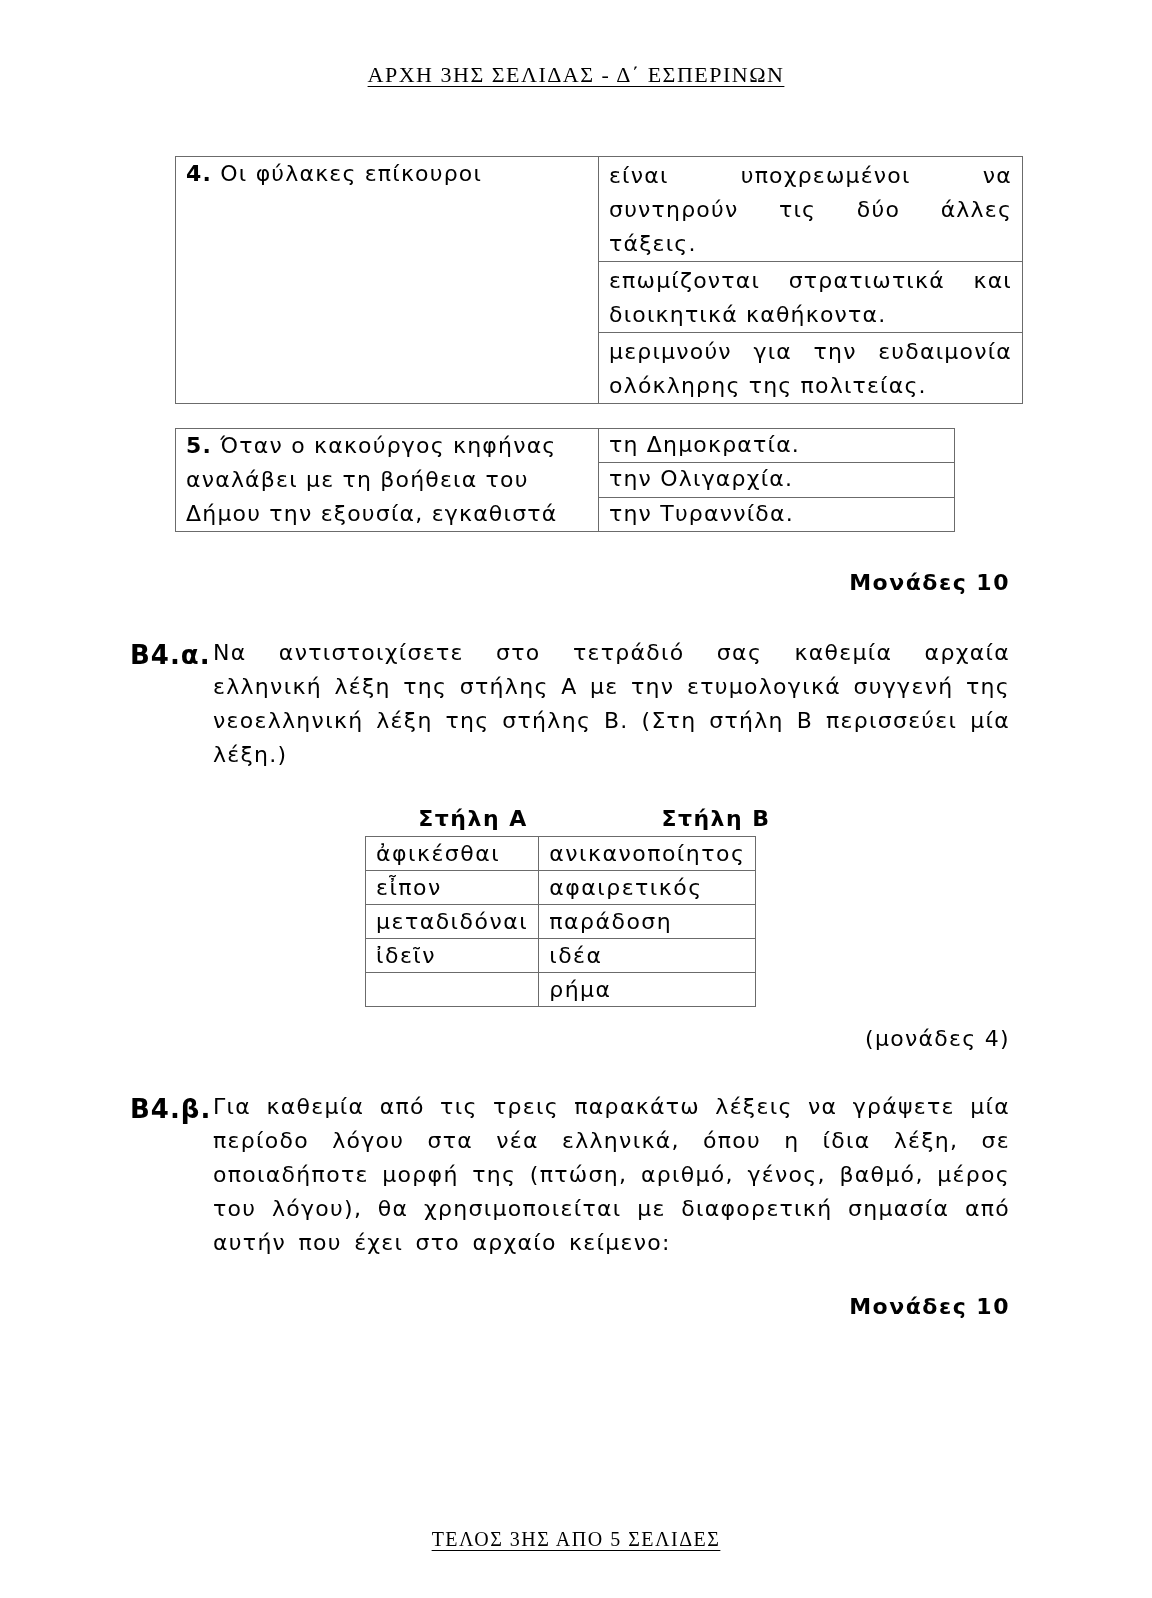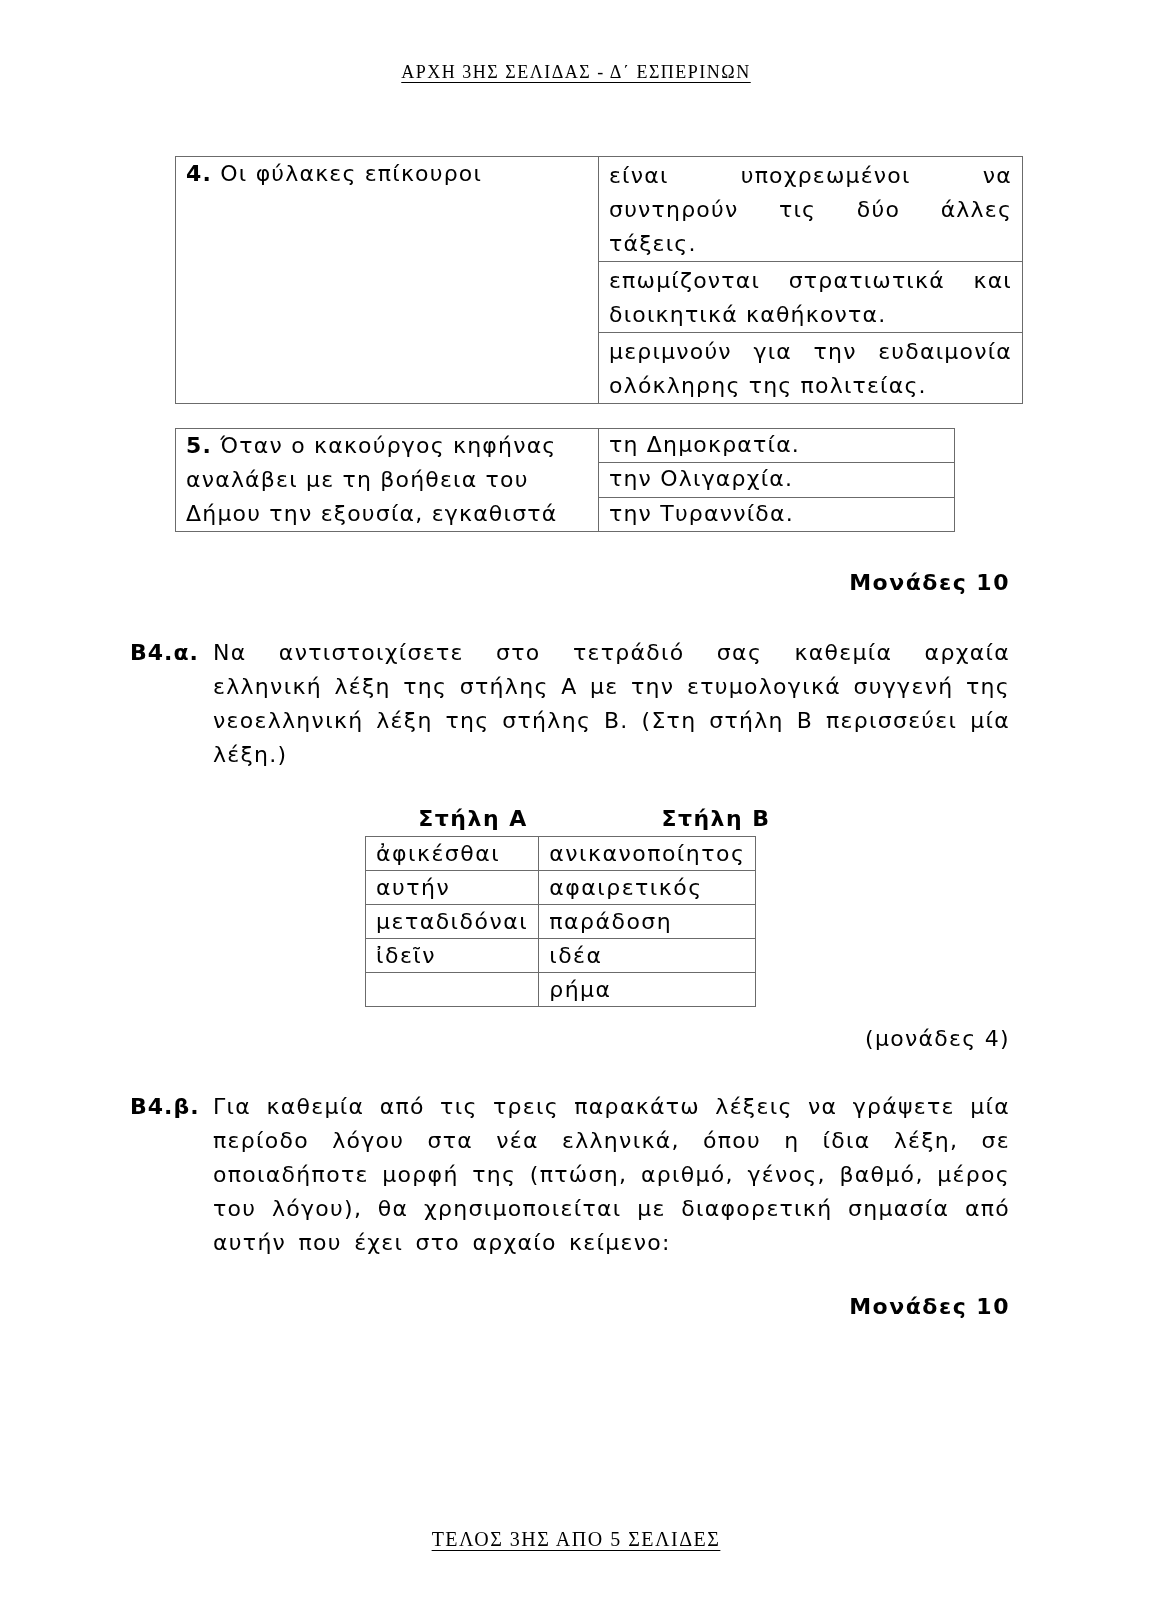--- a/index.html
+++ b/index.html
@@ -1,42 +1,42 @@
 <!DOCTYPE html>
 <html><head>
 <meta charset="utf-8">
 <style>
   html, body { margin: 0; padding: 0; background: #ffffff; }
   body { width: 1152px; height: 1598px; position: relative; color: #000; overflow: hidden; }
   .serif { font-family: "Liberation Serif", "DejaVu Serif", serif; }
   .sans { font-family: "DejaVu Sans", "Liberation Sans", sans-serif; }
   .abs { position: absolute; }
 
-  .page-header { left: 0; width: 1152px; top: 62px; text-align: center; font-size: 18px; letter-spacing: 1.5px; }
+  .page-header { left: 0; width: 1152px; top: 62px; text-align: center; font-size: 22px; letter-spacing: 1.5px; }
   .page-header span { text-decoration: underline; text-underline-offset: 4px; text-decoration-thickness: 1px; }
   .page-footer { left: 0; width: 1152px; top: 1528px; text-align: center; font-size: 20px; letter-spacing: 1.5px; }
   .page-footer span { text-decoration: underline; text-underline-offset: 4px; text-decoration-thickness: 1px; }
 
   table.qt { border-collapse: collapse; font-size: 22px; letter-spacing: 1.2px; }
   table.qt td { border: 1.5px solid #6b6b6b; vertical-align: top; padding: 0 10px; line-height: 34px; }
   .justify { text-align: justify; text-align-last: left; }
   .justify-wide { text-align: justify; text-align-last: left; word-spacing: 4px; }
 
   #table4 { left: 175px; top: 156px; width: 848px; }
   #table4 td.left { width: 402px; }
   #table4 td.right { padding-top: 2px; padding-bottom: 0; }
 
   #table5 { left: 175px; top: 428px; width: 780px; }
   #table5 td.left { width: 402px; border-bottom: 1.5px solid #6b6b6b; }
   #table5 td.right { line-height: 32px; }
 
   .b { font-weight: bold; }
 
   .monades10 { right: 142px; font-size: 22px; font-weight: bold; letter-spacing: 1.5px; }
-  .q-label { left: 130px; font-size: 22px; font-weight: bold; letter-spacing: 1px; }
+  .q-label { left: 130px; font-size: 26px; font-weight: bold; letter-spacing: 1px; }
   .q-body { left: 213px; width: 797px; font-size: 22px; letter-spacing: 1.3px; line-height: 34px; }
 
   .col-headers { left: 365px; top: 806px; width: 486px; font-size: 22px; font-weight: bold; letter-spacing: 1.5px; }
   .col-headers div { position: absolute; top: 0; text-align: center; }
   #matchTable { left: 365px; top: 836px; width: 388px; font-size: 22px; letter-spacing: 1.5px; border-collapse: collapse; }
   #matchTable td { border: 1.5px solid #6b6b6b; padding: 0 10px; height: 33px; line-height: 33px; vertical-align: middle; }
   #matchTable td.a { width: 213px; }
 
   .points-small { font-size: 22px; letter-spacing: 1.3px; }
 </style>
@@ -89,21 +89,21 @@
   <div style="left:216px; width:270px;">Στήλη Β</div>
 </div>
 
 <table id="matchTable" class="abs">
   <tbody>
       <tr>
     <td class="a">ἀφικέσθαι</td>
     <td>ανικανοποίητος</td>
   </tr>
   <tr>
-    <td class="a">αυτήν</td>
+    <td class="a">εἶπον</td>
     <td>αφαιρετικός</td>
   </tr>
   <tr>
     <td class="a">μεταδιδόναι</td>
     <td>παράδοση</td>
   </tr>
   <tr>
     <td class="a">ἰδεῖν</td>
     <td>ιδέα</td>
   </tr>

